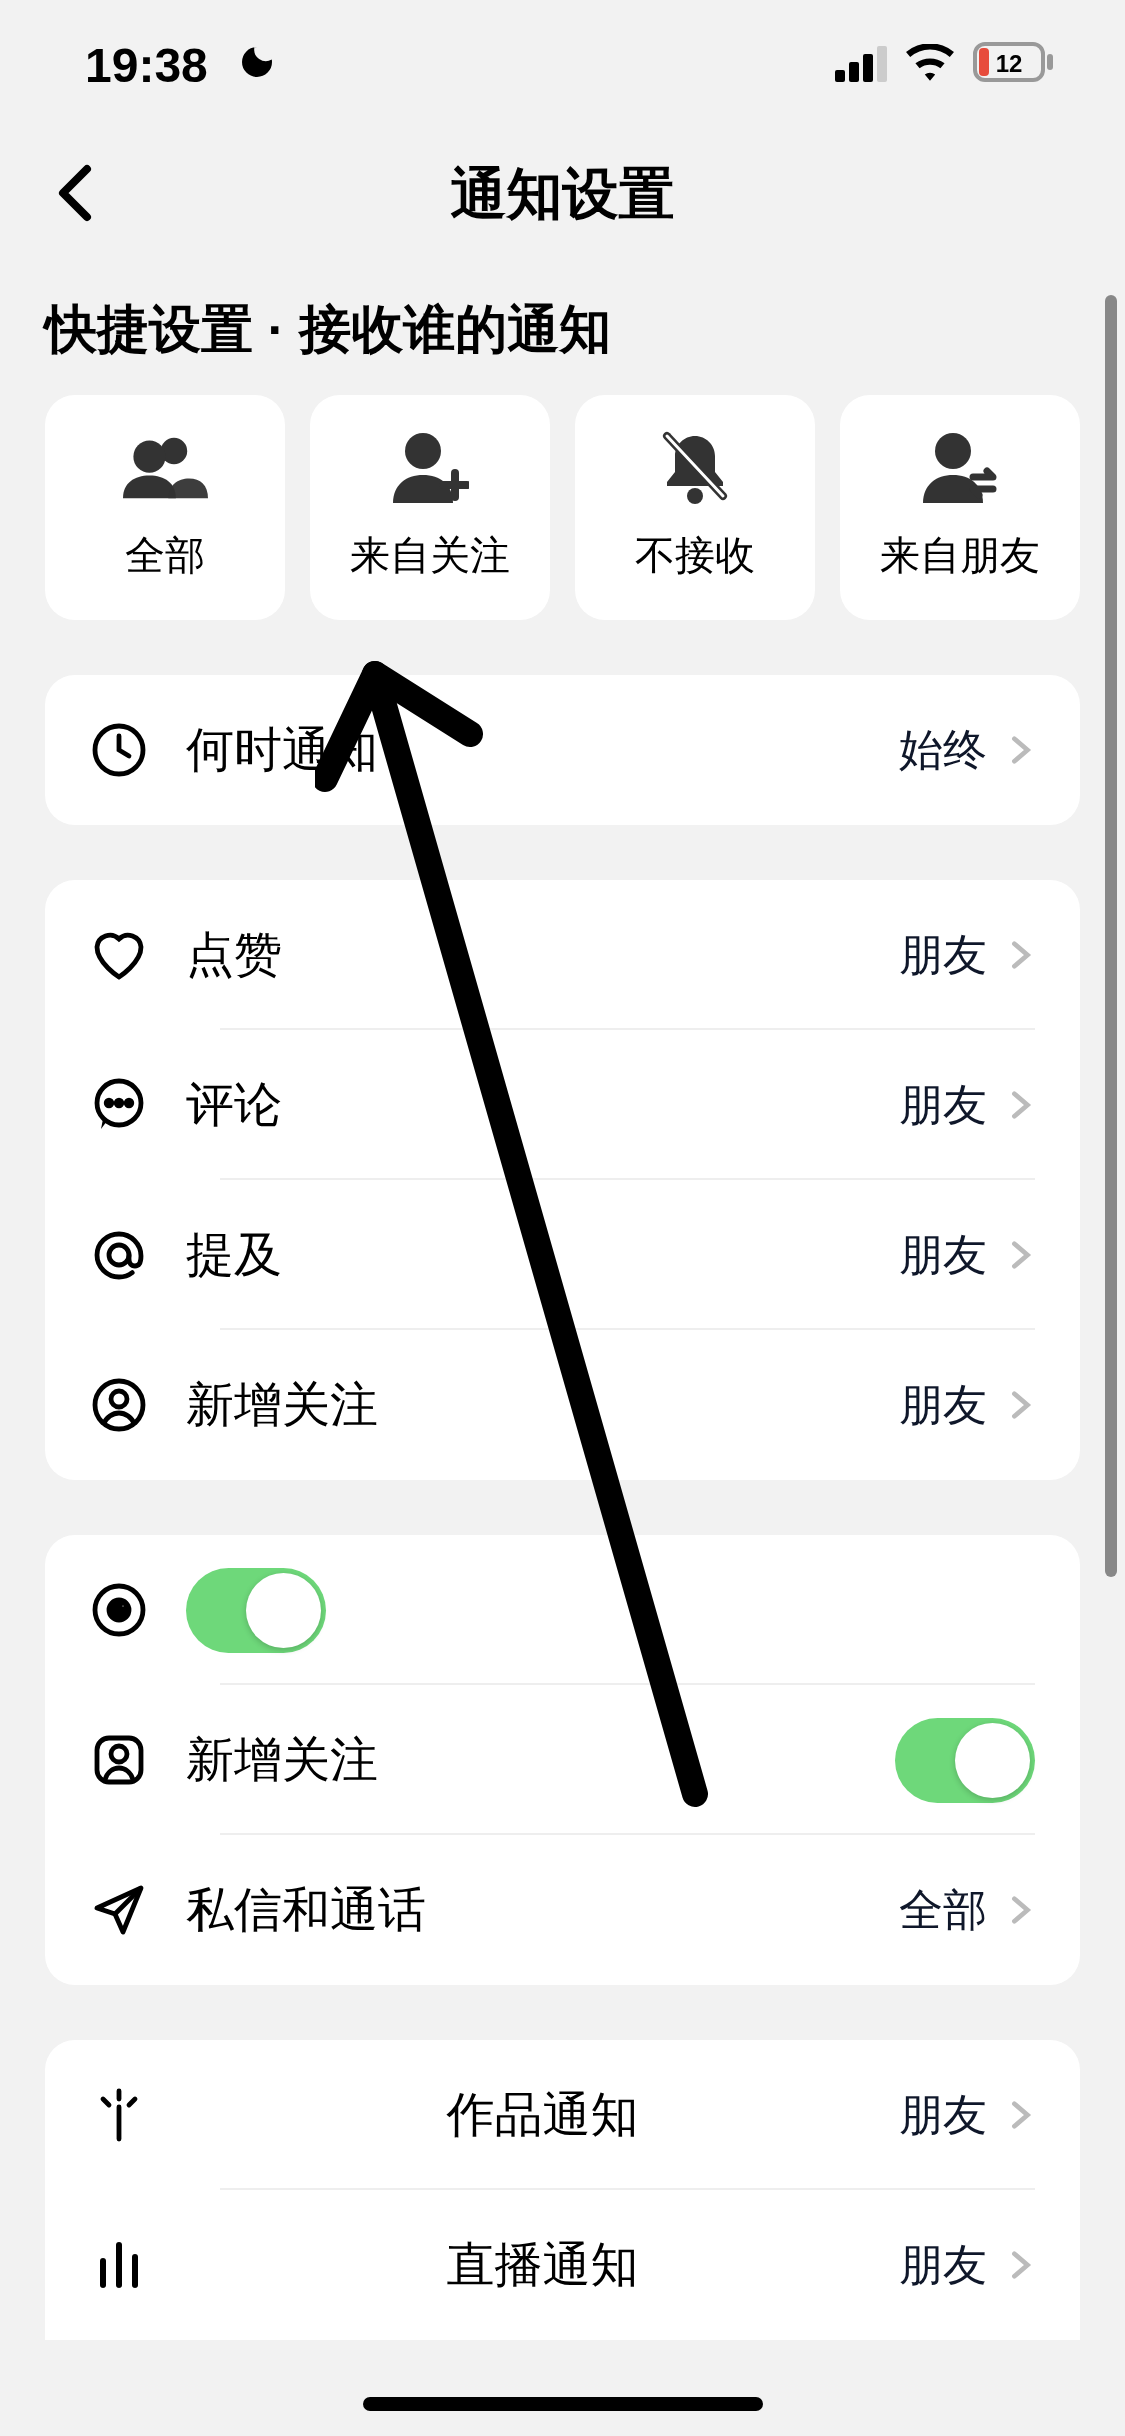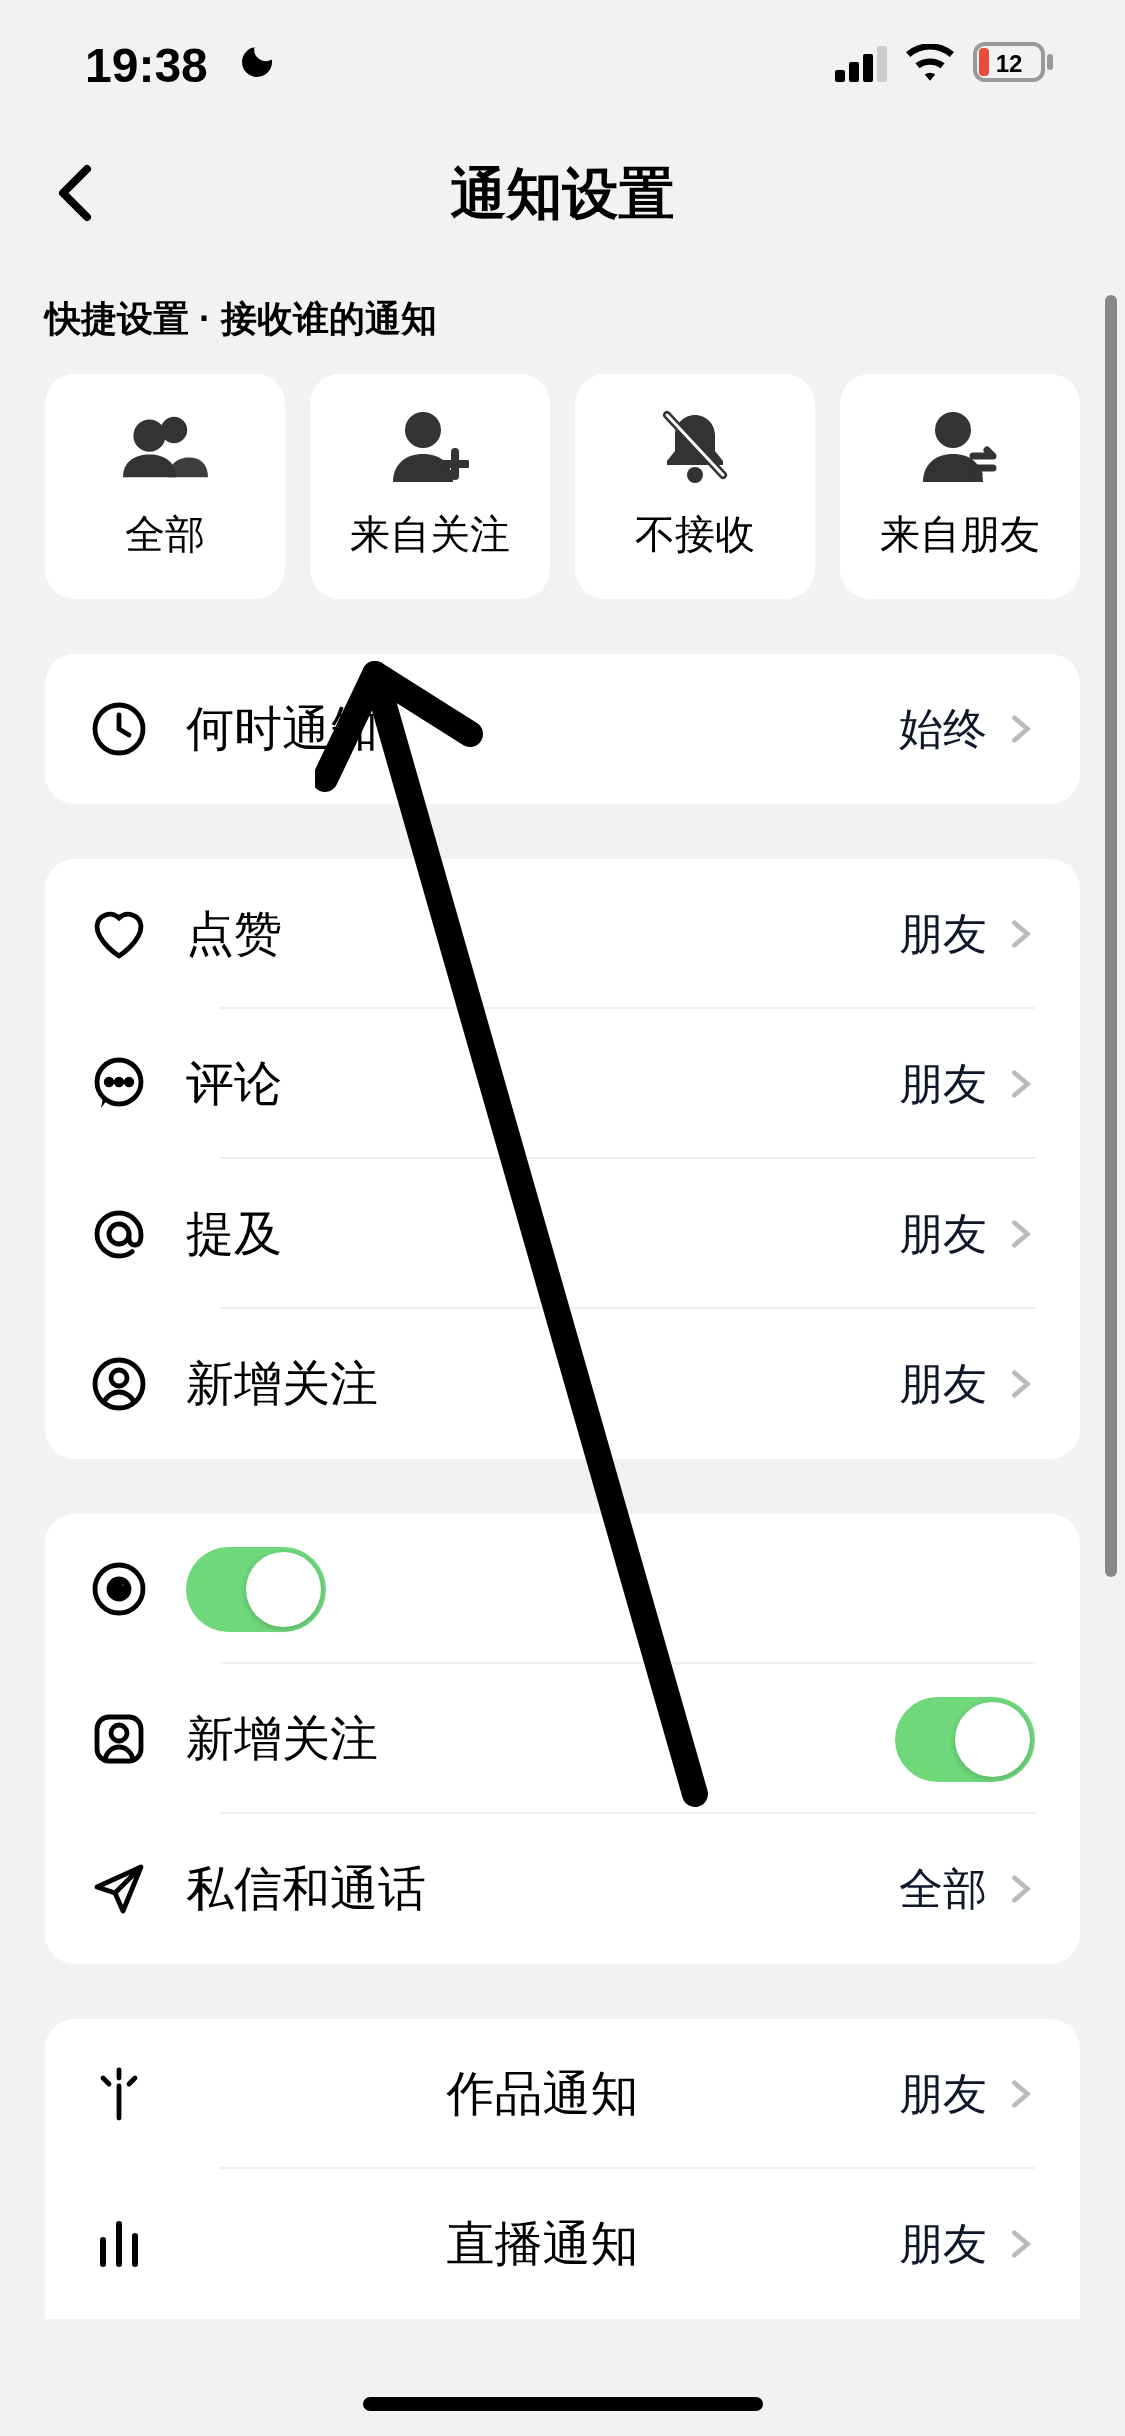--- a/index.html
+++ b/index.html
@@ -34,21 +34,21 @@
       position: absolute;
       left: 55px;
       top: 50%;
       transform: translateY(-50%);
     }
     .nav-title {
       font-size: 56px;
       font-weight: 600;
     }
     .section-header {
-      font-size: 36px;
+      font-size: 52px;
       font-weight: 600;
       padding: 35px 45px 30px;
     }
     .quick-row {
       display: flex;
       gap: 25px;
       padding: 0 45px;
     }
     .quick-card {
       flex: 1;

